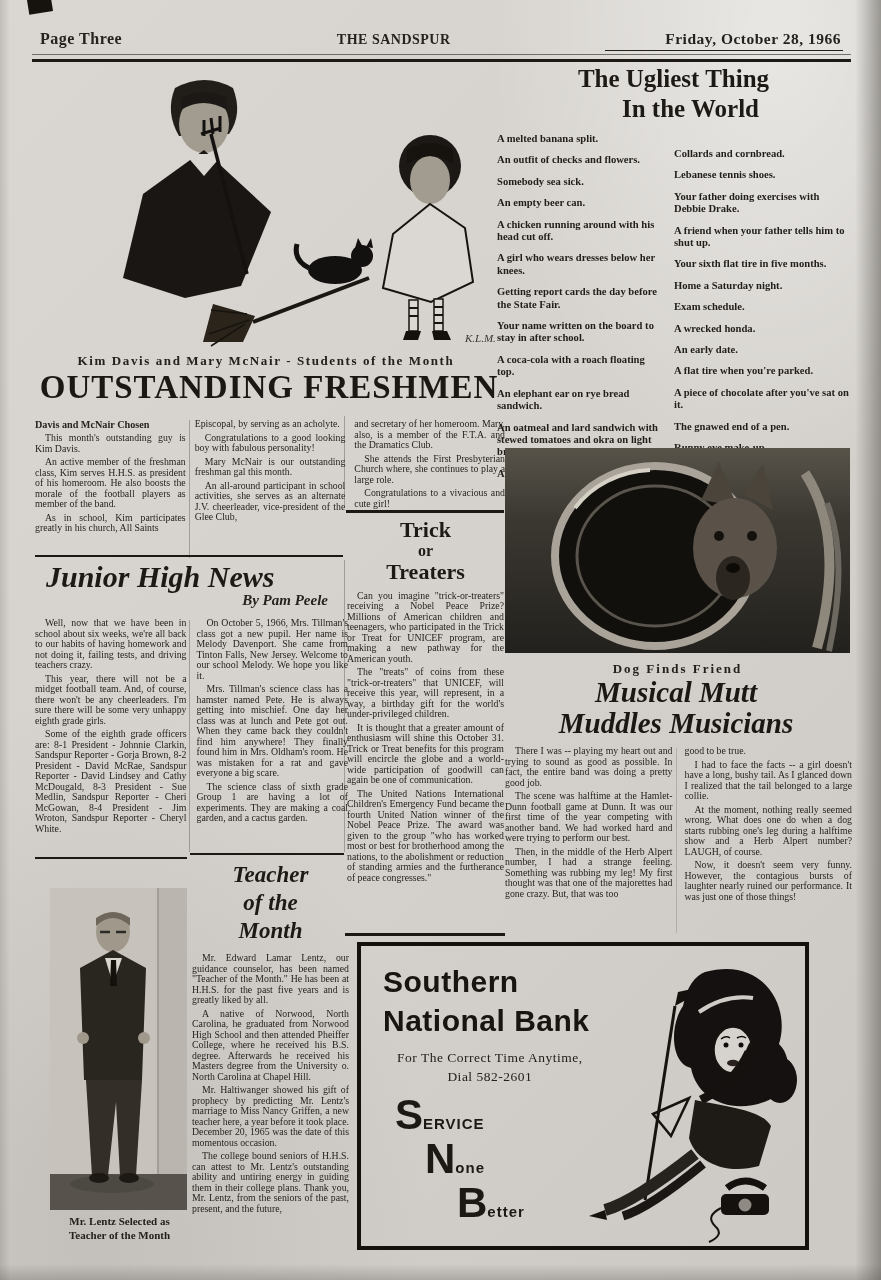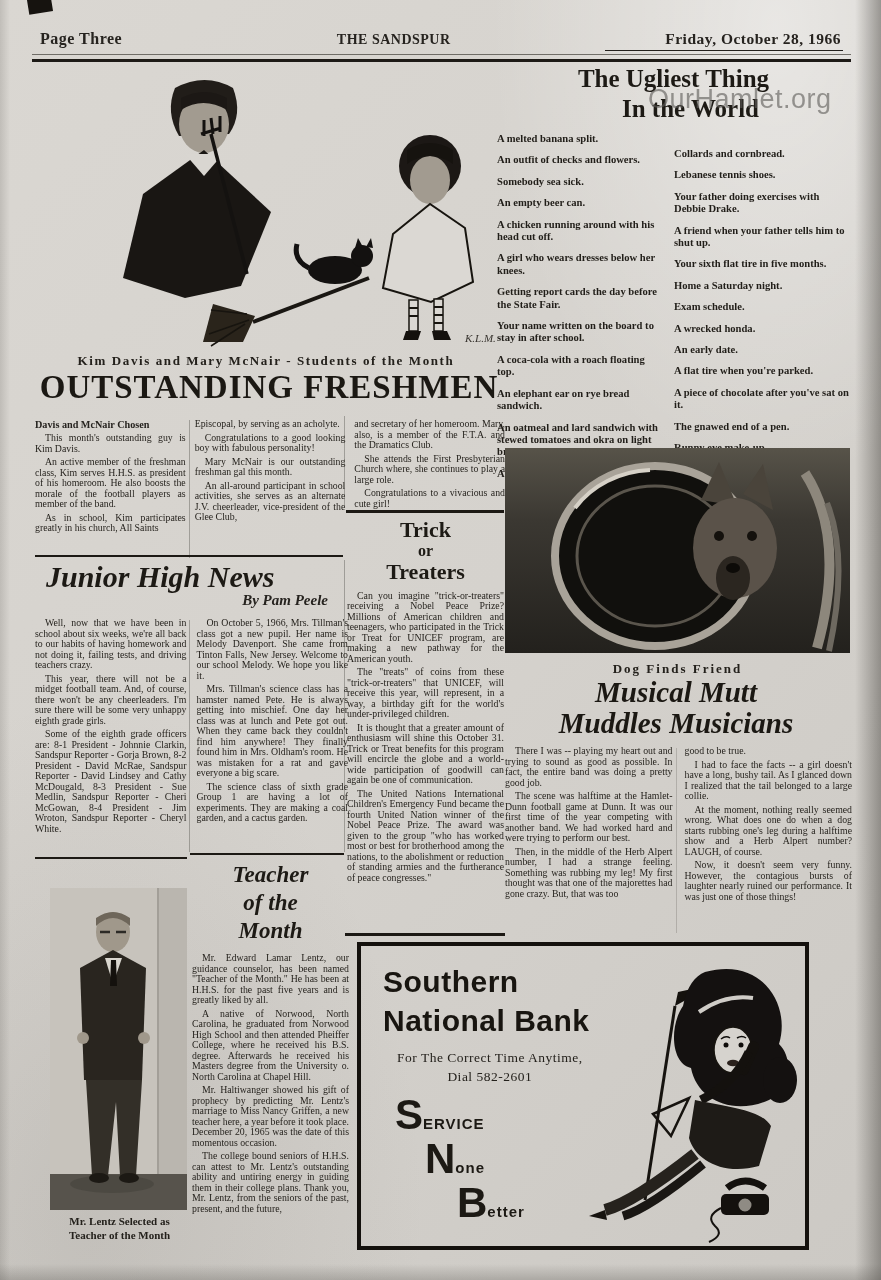--- a/index.html
+++ b/index.html
@@ -102,21 +102,20 @@
   <div class="corner-mark"></div>
 
   <div class="header">
     <span class="hdr-page">Page Three</span>
     <span class="hdr-masthead">THE SANDSPUR</span>
     <span class="hdr-date">Friday, October 28, 1966</span>
   </div>
   <div class="rule-thin-date"></div>
   <div class="rule-main"></div>
 
-  <div class="watermark">OurHamlet.org</div>
 
   <svg class="illustration" viewBox="0 0 462 278">
 
     <path d="M140,16 q30,-16 58,0 q10,26 -4,46 l-50,2 q-14,-24 -4,-48 Z" fill="#211d19"></path>
     <ellipse cx="169" cy="52" rx="25" ry="29" fill="#a29b90"></ellipse>
     <path d="M146,38 q22,-14 46,0 l0,-12 q-22,-12 -46,0 Z" fill="#1c1815"></path>
     <polygon points="169,78 108,122 88,206 150,226 206,214 236,140" fill="#191613"></polygon>
     <polygon points="150,82 188,82 169,104" fill="#d9d6d1"></polygon>
     <line x1="212" y1="202" x2="176" y2="62" stroke="#141210" stroke-width="3.5"></line>
     <path d="M166,62 l20,-6 M169,48 l0,16 M176,46 l2,16 M185,44 l0,16" stroke="#141210" stroke-width="3" fill="none"></path>

